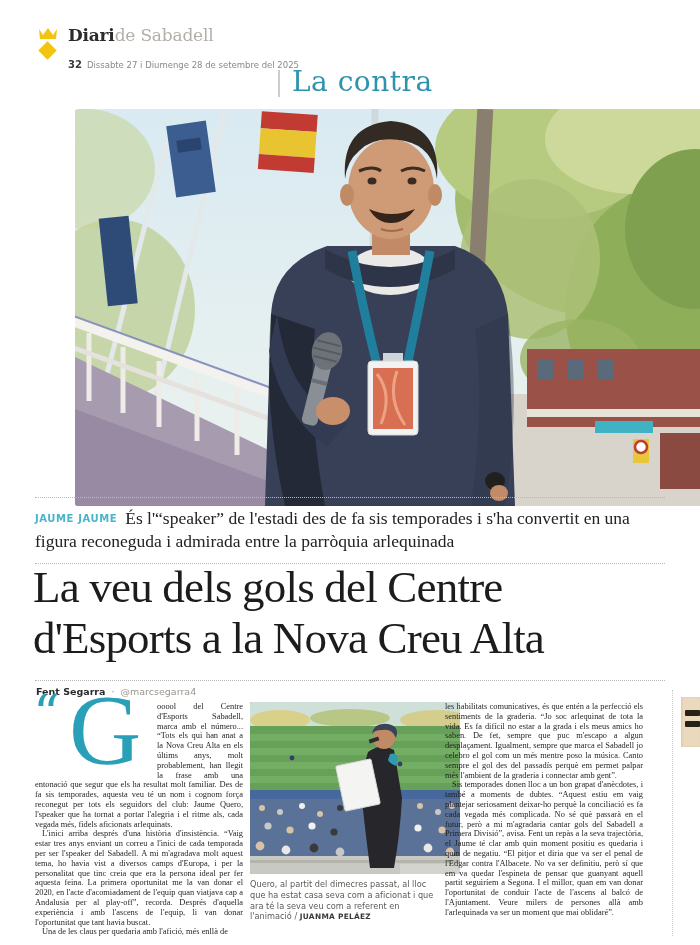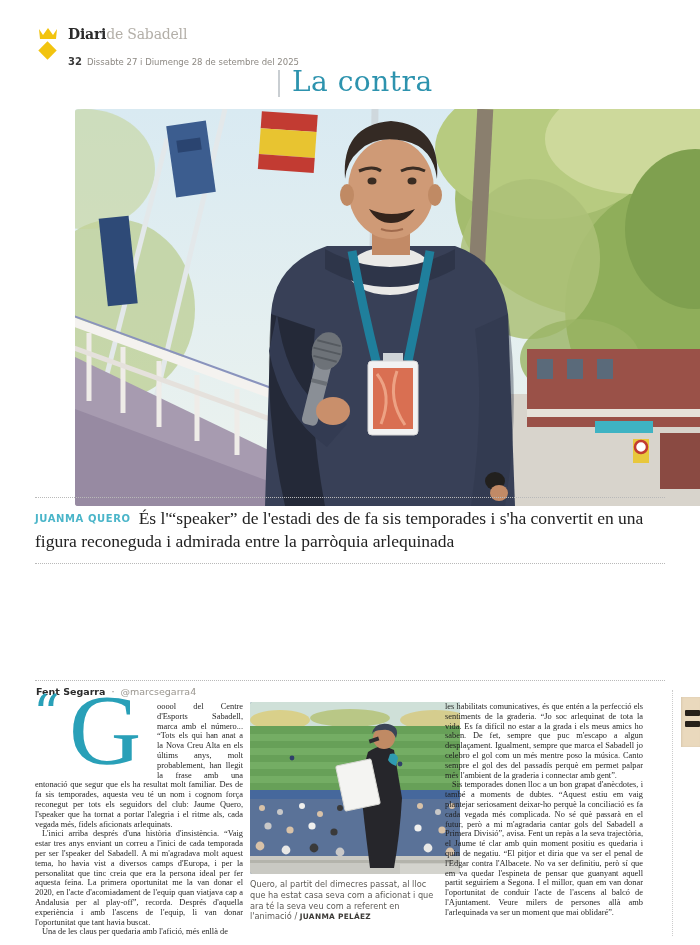--- a/index.html
+++ b/index.html
@@ -3,21 +3,21 @@
 <meta charset="utf-8">
 <style>
   html,body{margin:0;padding:0;background:#ffffff;}
   .page{position:relative;width:700px;height:945px;background:#ffffff;overflow:hidden;
         font-family:"Liberation Serif",serif;color:#1e1e1e;}
 
   
   .masthead{position:absolute;left:36px;top:27px;display:flex;gap:8px;}
   .logo{width:24px;height:36px;flex:0 0 auto;}
   .masthead-text{line-height:1;}
-  .masthead-title{font-family:"DejaVu Serif",serif;font-size:14px;letter-spacing:-0.2px;}
+  .masthead-title{font-family:"DejaVu Serif",serif;font-size:17px;letter-spacing:-0.2px;}
   .masthead-title .bold{font-weight:bold;color:#2b2b2b;}
   .masthead-title .light{color:#b3afa8;}
   .masthead-sub{margin-top:16px;font-family:"DejaVu Sans",sans-serif;font-size:8.5px;color:#8d8983;}
   .masthead-sub .pagenum{font-weight:bold;color:#3a3a3a;font-size:10px;margin-right:5px;}
   .section-block{position:absolute;left:278px;top:34px;display:flex;align-items:flex-start;gap:12px;margin-top:34px;}
   .section-bar{width:2px;height:27px;background:#c9ced2;margin-top:2px;}
   .section-title{margin:0;font-family:"DejaVu Serif",serif;font-weight:normal;
                  font-size:28px;color:#2d93ae;letter-spacing:0.5px;line-height:1;}
 
   
@@ -209,23 +209,27 @@
           <path d="M-12,-8 H12 M-14,0 H14 M-12,8 H12" stroke="#555a60" stroke-width="2"></path>
         </g>
         <ellipse cx="258" cy="302" rx="17" ry="14" fill="#c98f6b"></ellipse>
         <ellipse cx="420" cy="372" rx="10" ry="9" fill="#22201e"></ellipse>
         <ellipse cx="424" cy="384" rx="9" ry="8" fill="#c28a66"></ellipse>
       </g>
     </svg>
   </figure>
 
   <div class="kicker">
-    <span class="kicker-label">JUANMA QUERO</span><span class="kicker-text">És l'“speaker” de l'estadi des de fa sis temporades i s'ha convertit en una figura reconeguda i admirada entre la parròquia arlequinada</span>
-  </div>
-
+    <span class="kicker-label">JAUME JAUME</span><span class="kicker-text">És l'“speaker” de l'estadi des de fa sis temporades i s'ha convertit en una figura reconeguda i admirada entre la parròquia arlequinada</span>
+  </div>
+
+  <h1 class="headline">
+    <span class="hl-line">La veu dels gols del Centre</span>
+    <span class="hl-line">d'Esports a la Nova Creu Alta</span>
+  </h1>
 
   <div class="byline-rule"></div>
   <div class="byline">
     <span class="author">Fent Segarra</span>
     <span class="sep">·</span>
     <span class="handle">@marcsegarra4</span>
   </div>
 
   <div class="article">
 

